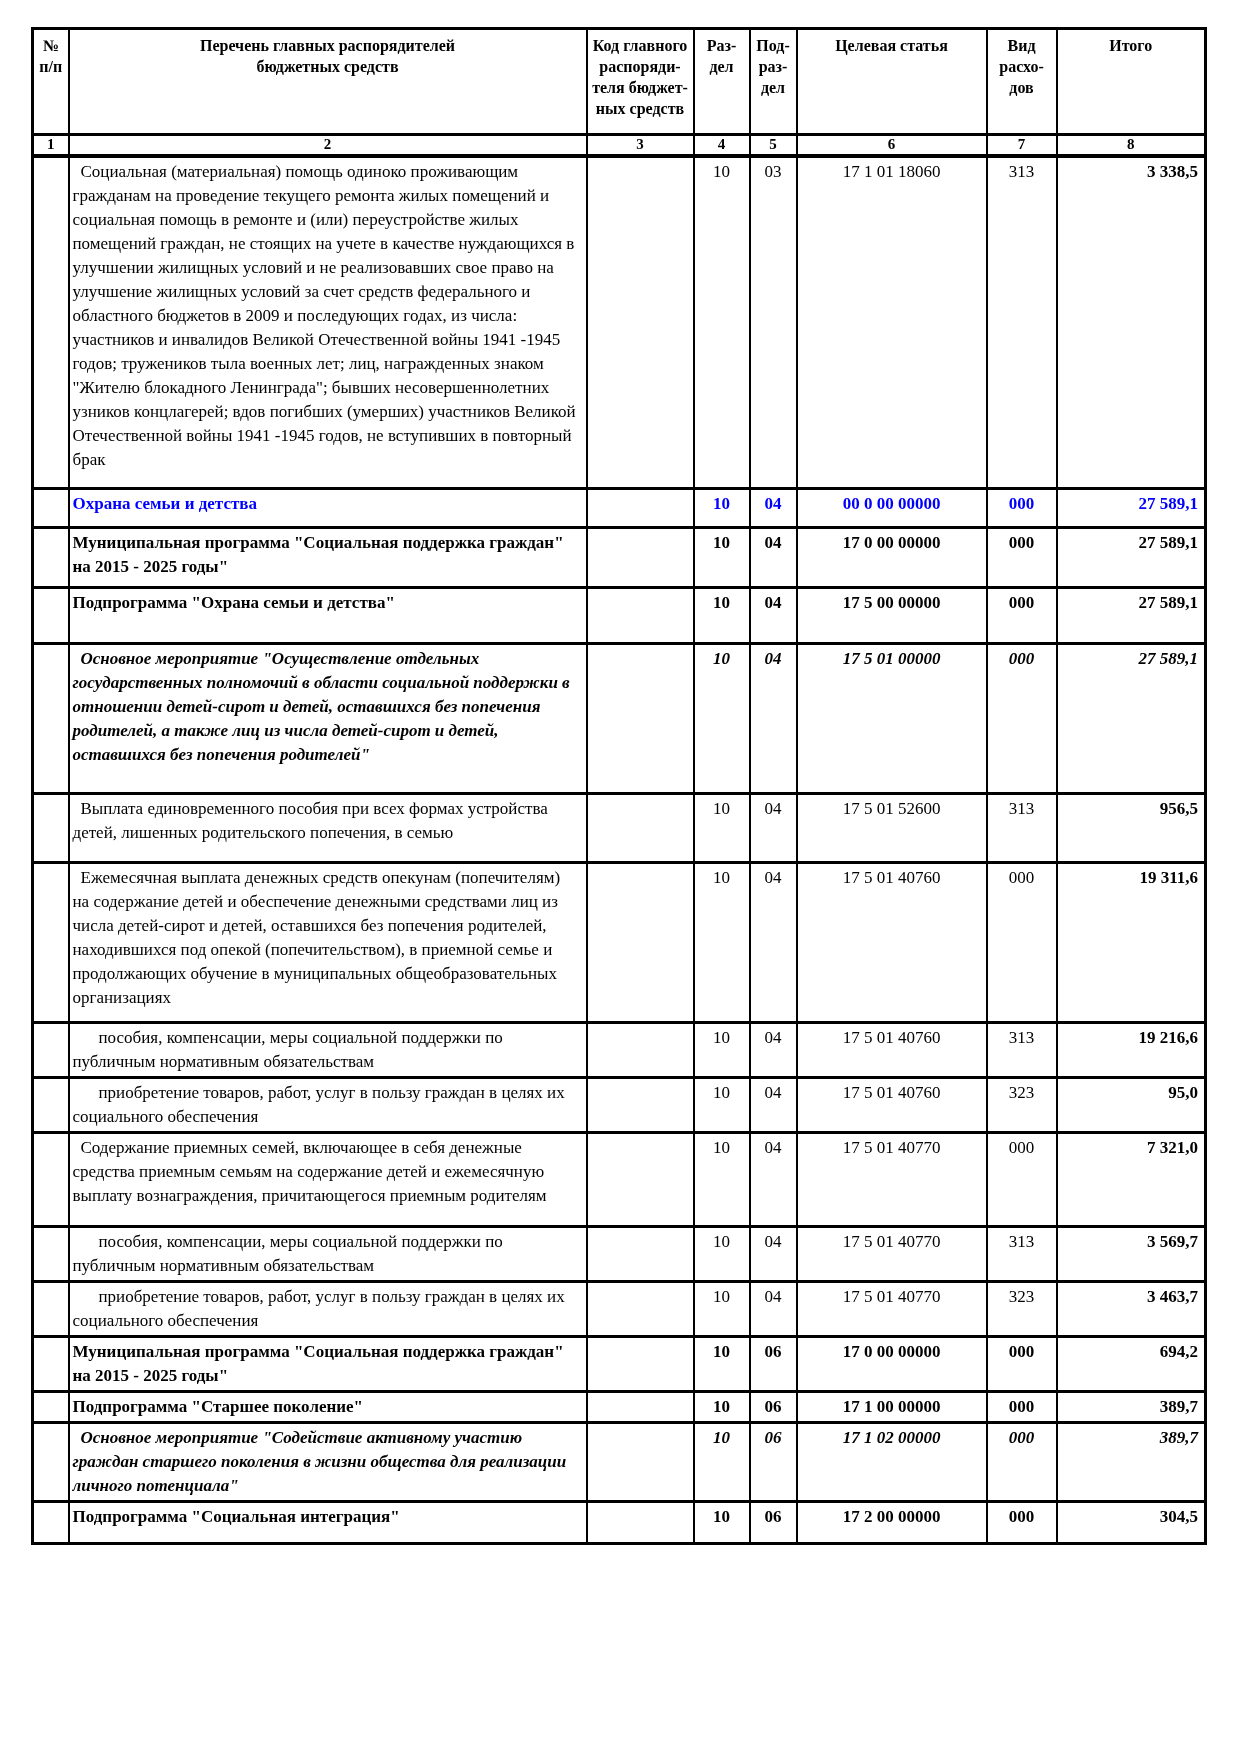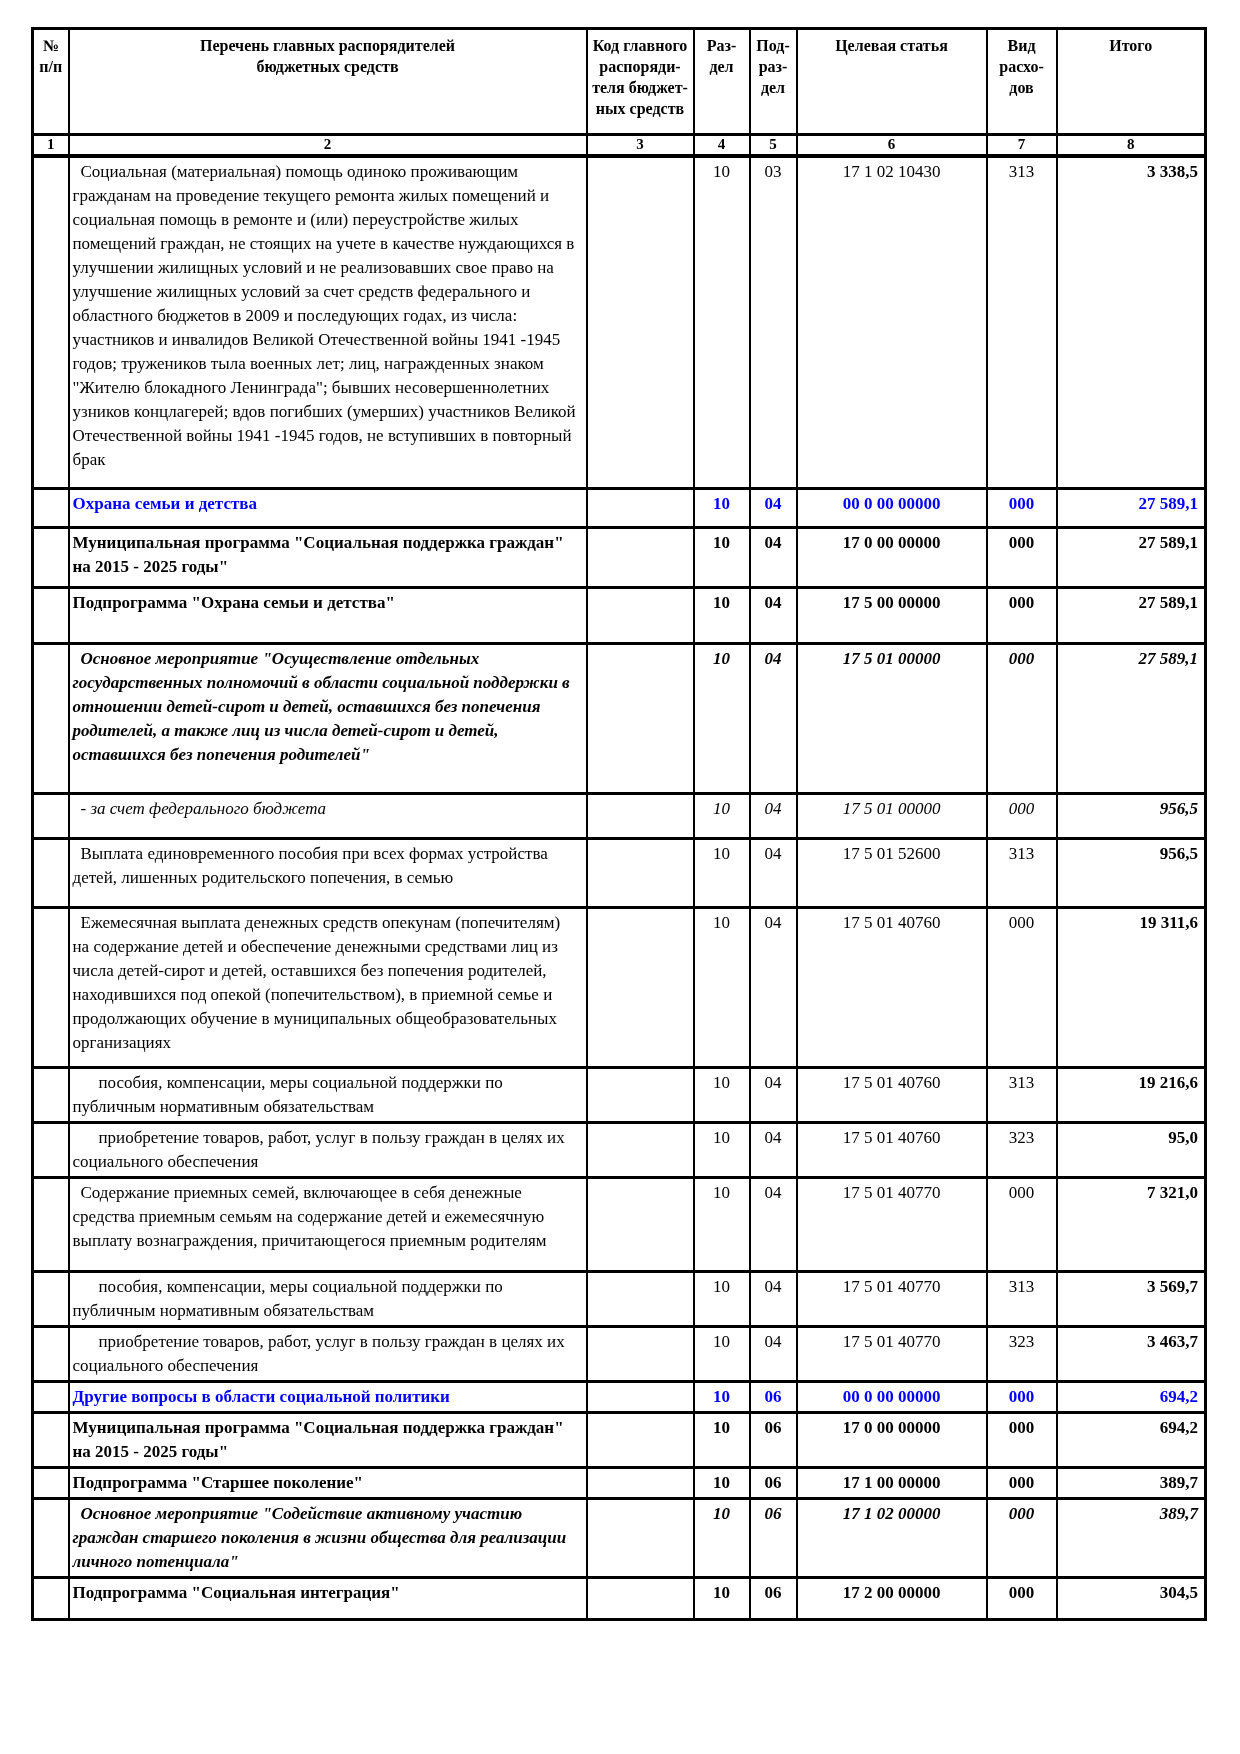--- a/index.html
+++ b/index.html
@@ -89,21 +89,21 @@
         <th>8</th>
       </tr>
     </thead>
     <tbody id="rows-body">
         <tr class="" style="height: 332px;">
           <td class="c-num"></td>
           <td class="c-name ind1">Социальная (материальная) помощь одиноко проживающим гражданам на проведение текущего ремонта жилых помещений и социальная помощь в ремонте и (или) переустройстве жилых помещений граждан, не стоящих на учете в качестве нуждающихся в улучшении жилищных условий и не реализовавших свое право на улучшение жилищных условий за счет средств федерального и областного бюджетов в 2009 и последующих годах, из числа: участников и инвалидов Великой Отечественной войны 1941 -1945 годов; тружеников тыла военных лет; лиц, награжденных знаком "Жителю блокадного Ленинграда"; бывших несовершеннолетних узников концлагерей; вдов погибших (умерших) участников Великой Отечественной войны 1941 -1945 годов, не вступивших в повторный брак</td>
           <td class="c-code"></td>
           <td class="c-c">10</td>
           <td class="c-c">03</td>
-          <td class="c-c">17 1 02 10430</td>
+          <td class="c-c">17 1 01 18060</td>
           <td class="c-c">313</td>
           <td class="c-total">3 338,5</td>
         </tr>
         <tr class="b blue" style="height: 39px;">
           <td class="c-num"></td>
           <td class="c-name ind0">Охрана семьи и детства</td>
           <td class="c-code"></td>
           <td class="c-c">10</td>
           <td class="c-c">04</td>
           <td class="c-c">00 0 00 00000</td>
@@ -132,30 +132,20 @@
         </tr>
         <tr class="bi" style="height: 150px;">
           <td class="c-num"></td>
           <td class="c-name ind1">Основное мероприятие "Осуществление отдельных государственных полномочий в области социальной поддержки в отношении детей-сирот и детей, оставшихся без попечения родителей, а также лиц из числа детей-сирот и детей, оставшихся без попечения родителей"</td>
           <td class="c-code"></td>
           <td class="c-c">10</td>
           <td class="c-c">04</td>
           <td class="c-c">17 5 01 00000</td>
           <td class="c-c">000</td>
           <td class="c-total">27 589,1</td>
-        </tr>
-        <tr class="i" style="height: 45px;">
-          <td class="c-num"></td>
-          <td class="c-name ind1">- за счет федерального бюджета</td>
-          <td class="c-code"></td>
-          <td class="c-c">10</td>
-          <td class="c-c">04</td>
-          <td class="c-c">17 5 01 00000</td>
-          <td class="c-c">000</td>
-          <td class="c-total">956,5</td>
         </tr>
         <tr class="" style="height: 69px;">
           <td class="c-num"></td>
           <td class="c-name ind1">Выплата единовременного пособия при всех формах устройства детей, лишенных родительского попечения, в семью</td>
           <td class="c-code"></td>
           <td class="c-c">10</td>
           <td class="c-c">04</td>
           <td class="c-c">17 5 01 52600</td>
           <td class="c-c">313</td>
           <td class="c-total">956,5</td>
@@ -212,30 +202,20 @@
         </tr>
         <tr class="" style="height: 38px;">
           <td class="c-num"></td>
           <td class="c-name ind2">приобретение товаров, работ, услуг в пользу граждан в целях их социального обеспечения</td>
           <td class="c-code"></td>
           <td class="c-c">10</td>
           <td class="c-c">04</td>
           <td class="c-c">17 5 01 40770</td>
           <td class="c-c">323</td>
           <td class="c-total">3 463,7</td>
-        </tr>
-        <tr class="b blue" style="height: 26px;">
-          <td class="c-num"></td>
-          <td class="c-name ind0">Другие вопросы в области социальной политики</td>
-          <td class="c-code"></td>
-          <td class="c-c">10</td>
-          <td class="c-c">06</td>
-          <td class="c-c">00 0 00 00000</td>
-          <td class="c-c">000</td>
-          <td class="c-total">694,2</td>
         </tr>
         <tr class="b" style="height: 55px;">
           <td class="c-num"></td>
           <td class="c-name ind0">Муниципальная программа "Социальная поддержка граждан" на 2015 - 2025 годы"</td>
           <td class="c-code"></td>
           <td class="c-c">10</td>
           <td class="c-c">06</td>
           <td class="c-c">17 0 00 00000</td>
           <td class="c-c">000</td>
           <td class="c-total">694,2</td>

